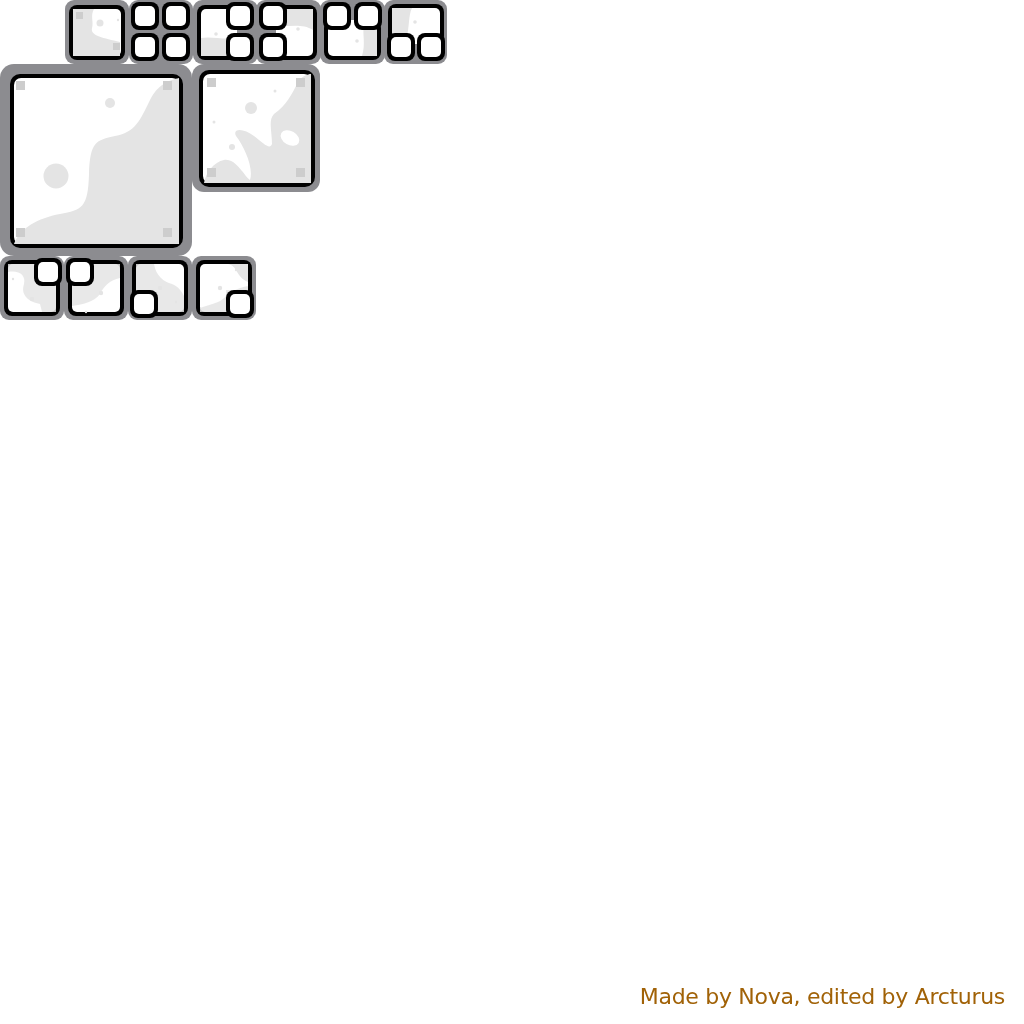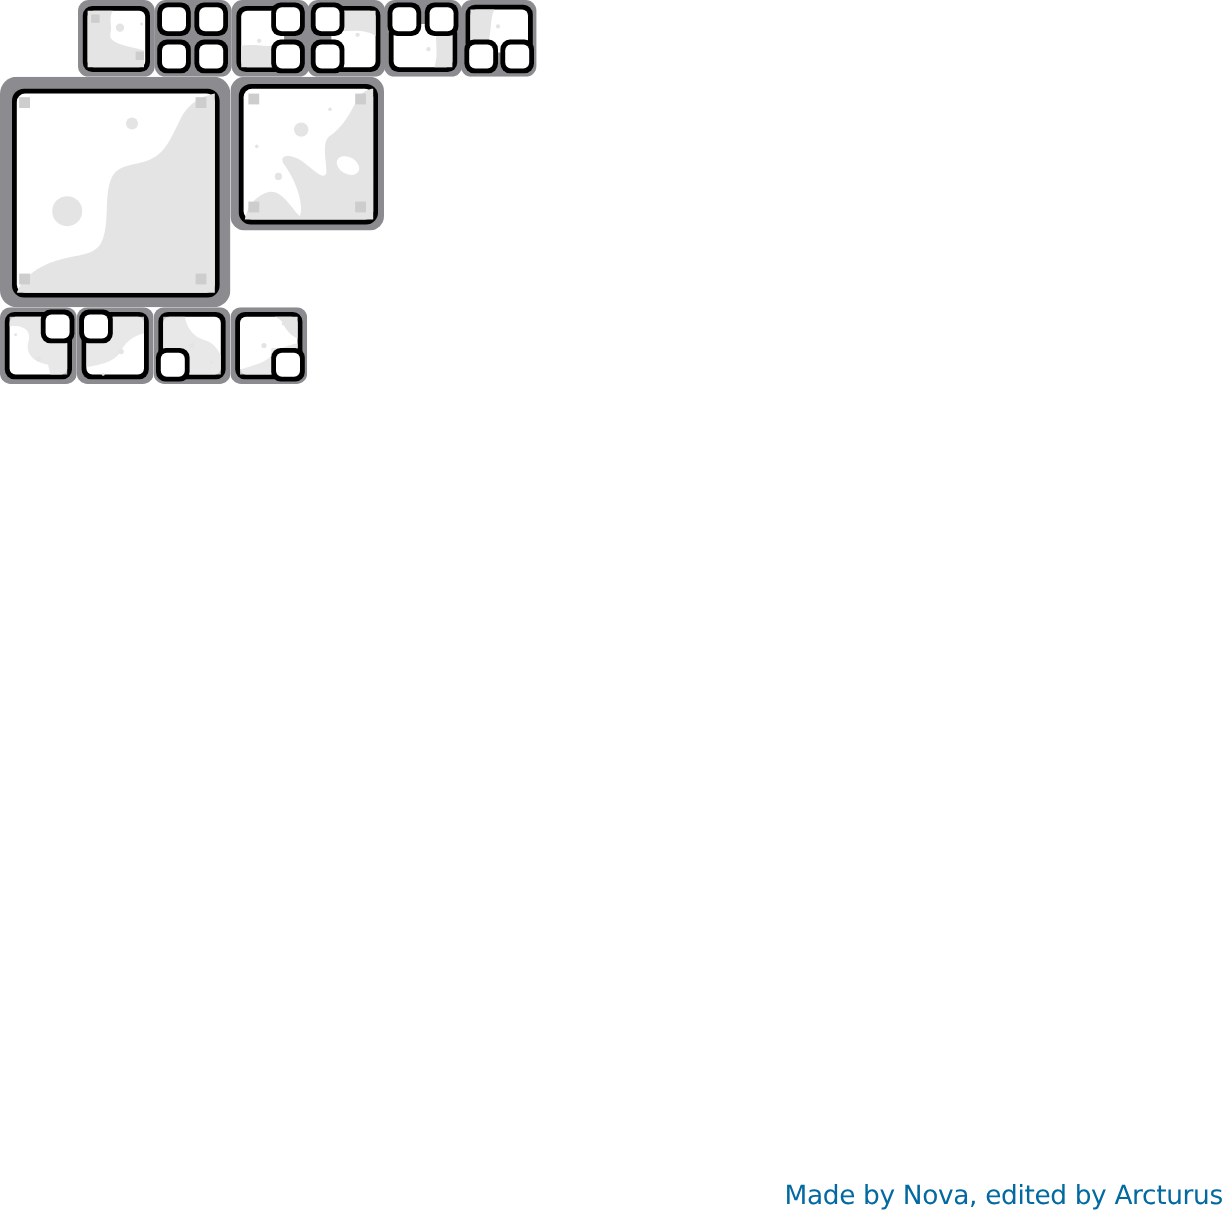--- a/index.html
+++ b/index.html
@@ -1,20 +1,20 @@
 <!DOCTYPE html>
 <html><head>
   <meta charset="utf-8">
   <style>
     html, body { margin: 0; padding: 0; background: #ffffff; }
     body { width: 1024px; height: 1024px; position: relative; overflow: hidden;
            font-family: "Liberation Sans", sans-serif; }
     .tile { position: absolute; }
     .tile svg { display: block; width: 100%; height: 100%; }
-    .credit { position: absolute; right: 5px; top: 984px; font-size: 22px; color: #0369a1;
+    .credit { position: absolute; right: 19px; top: 984px; font-size: 22px; color: #a16207;
               font-family: "DejaVu Sans", sans-serif; letter-spacing: -0.3px; }
   </style>
 </head>
 <body>
 
 <div class="tile" style="left:64px;top:0px;width:66px;height:64px;">
   <svg viewBox="0 0 66 64">
     <rect x="1" y="0" width="64" height="64" rx="9" fill="#8c8c90"></rect>
     <rect x="5" y="5" width="56" height="55" rx="8" fill="#000"></rect>
     <rect x="9" y="9" width="48" height="47" rx="5" fill="#fff"></rect>

